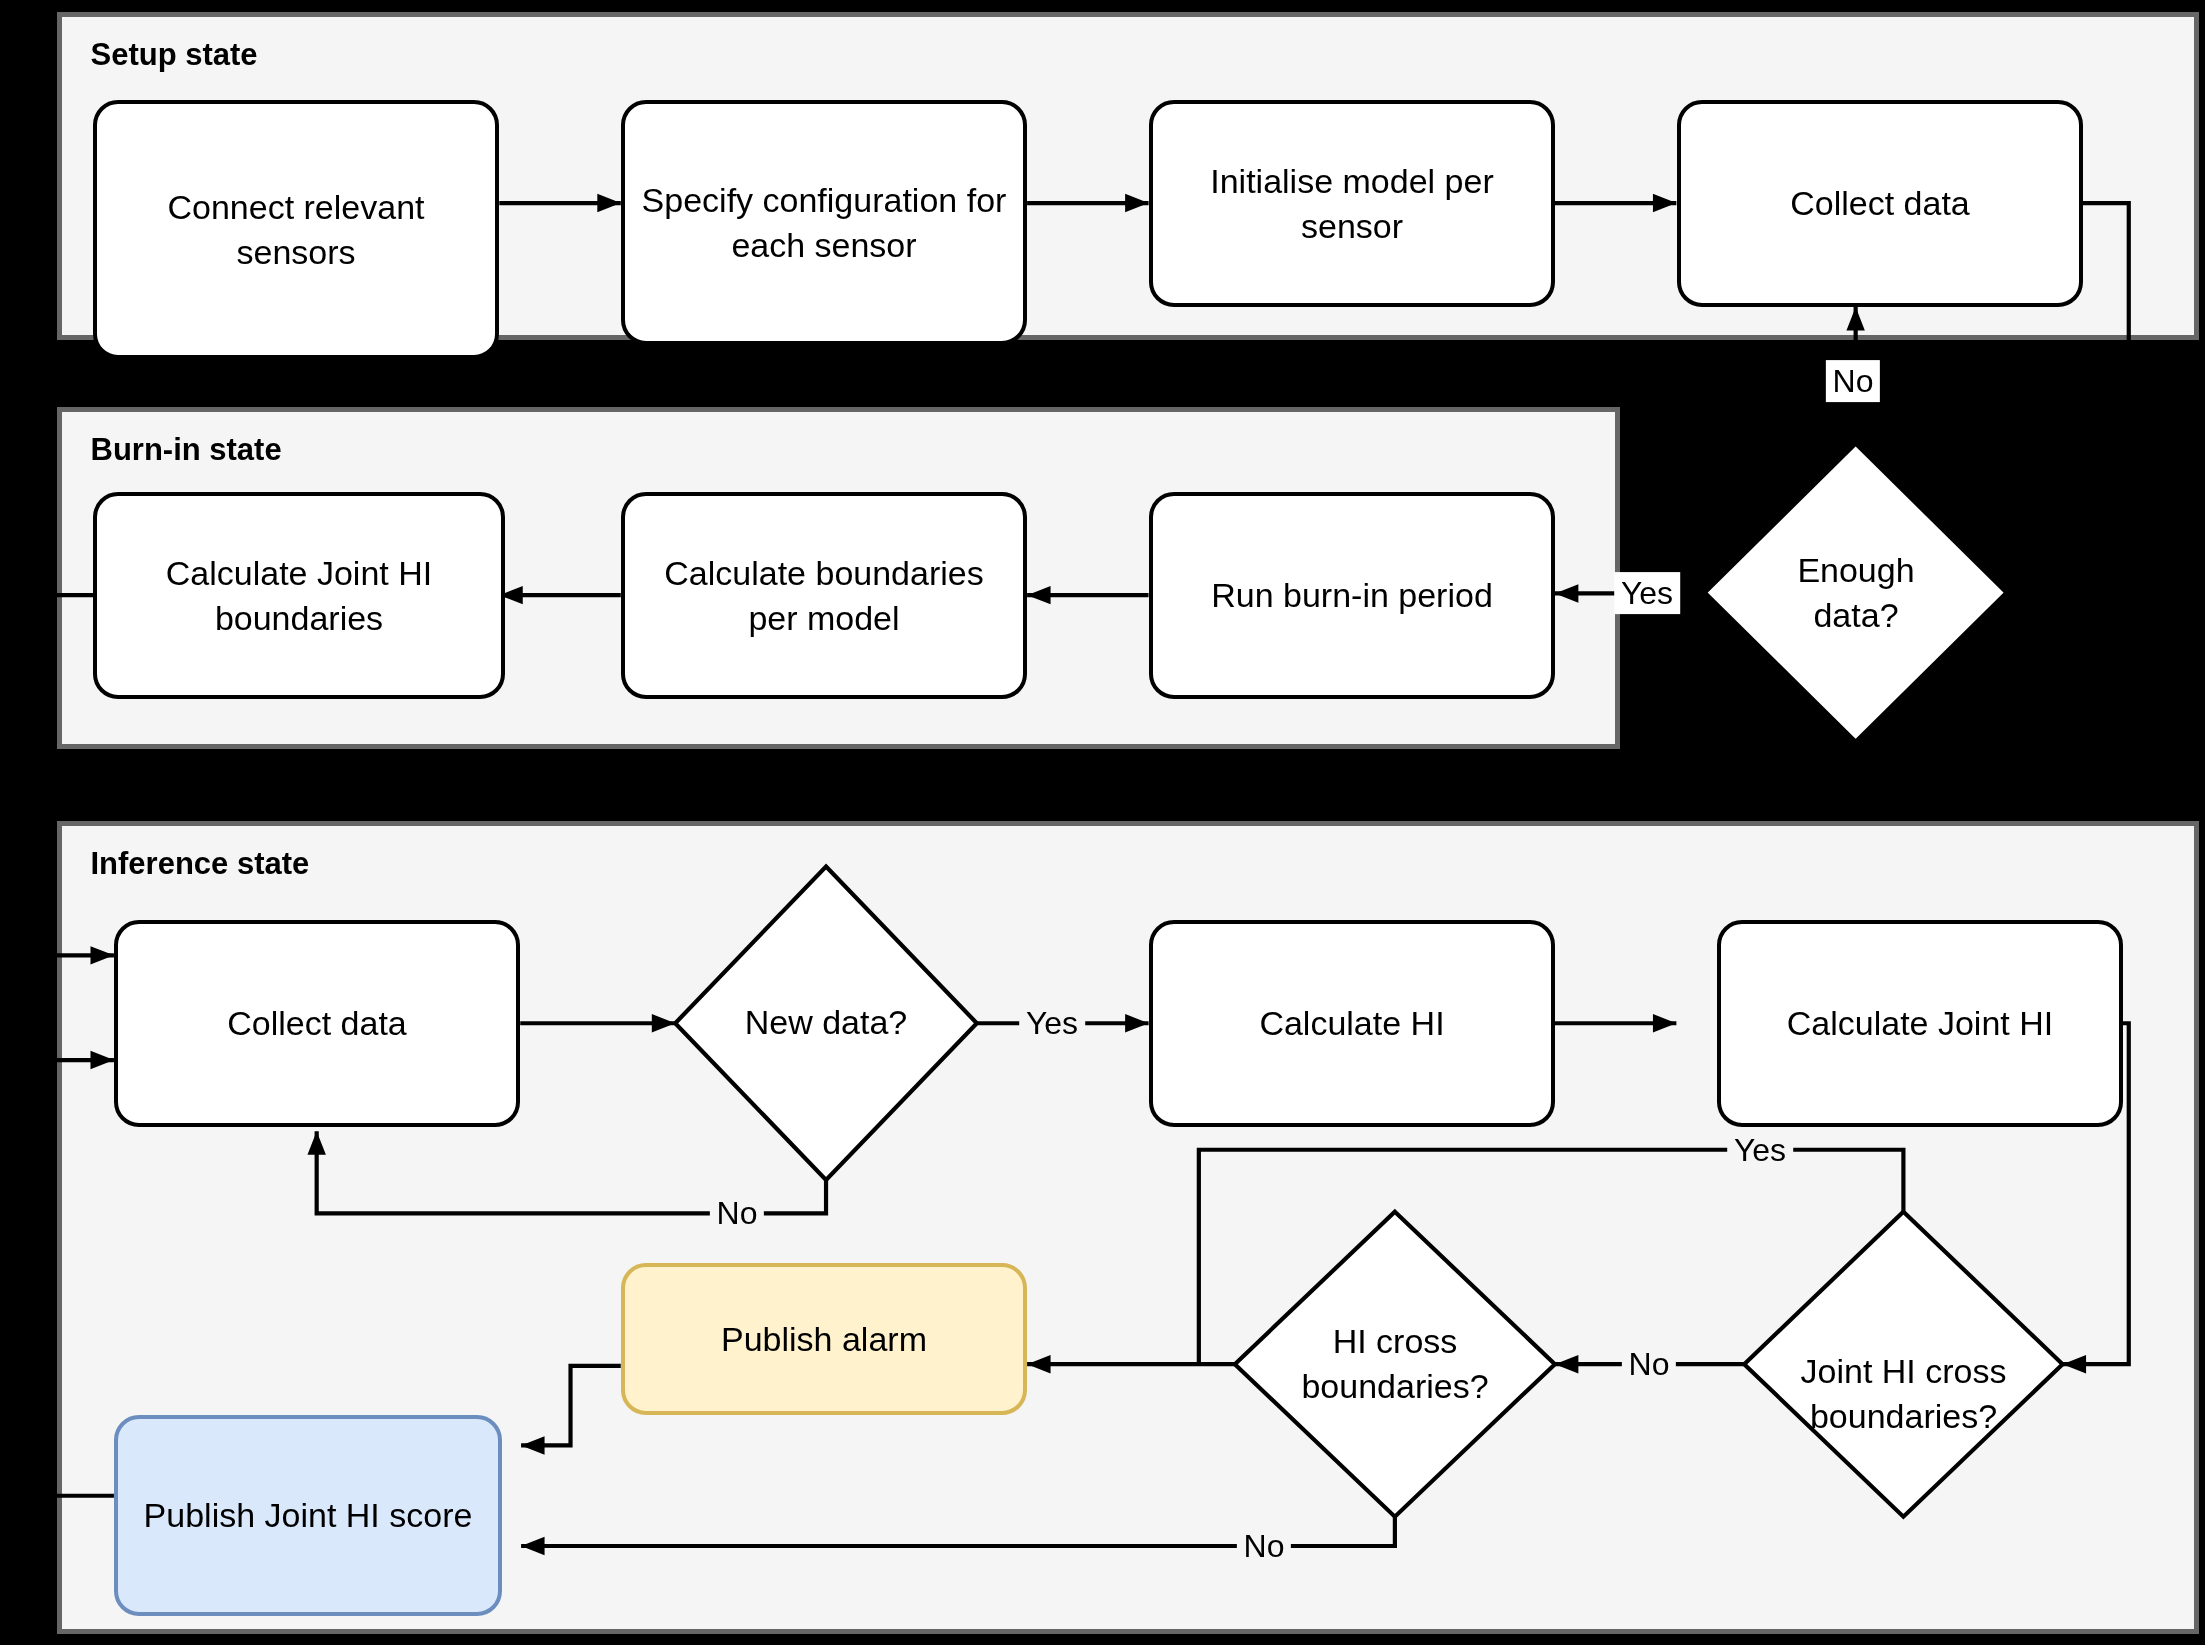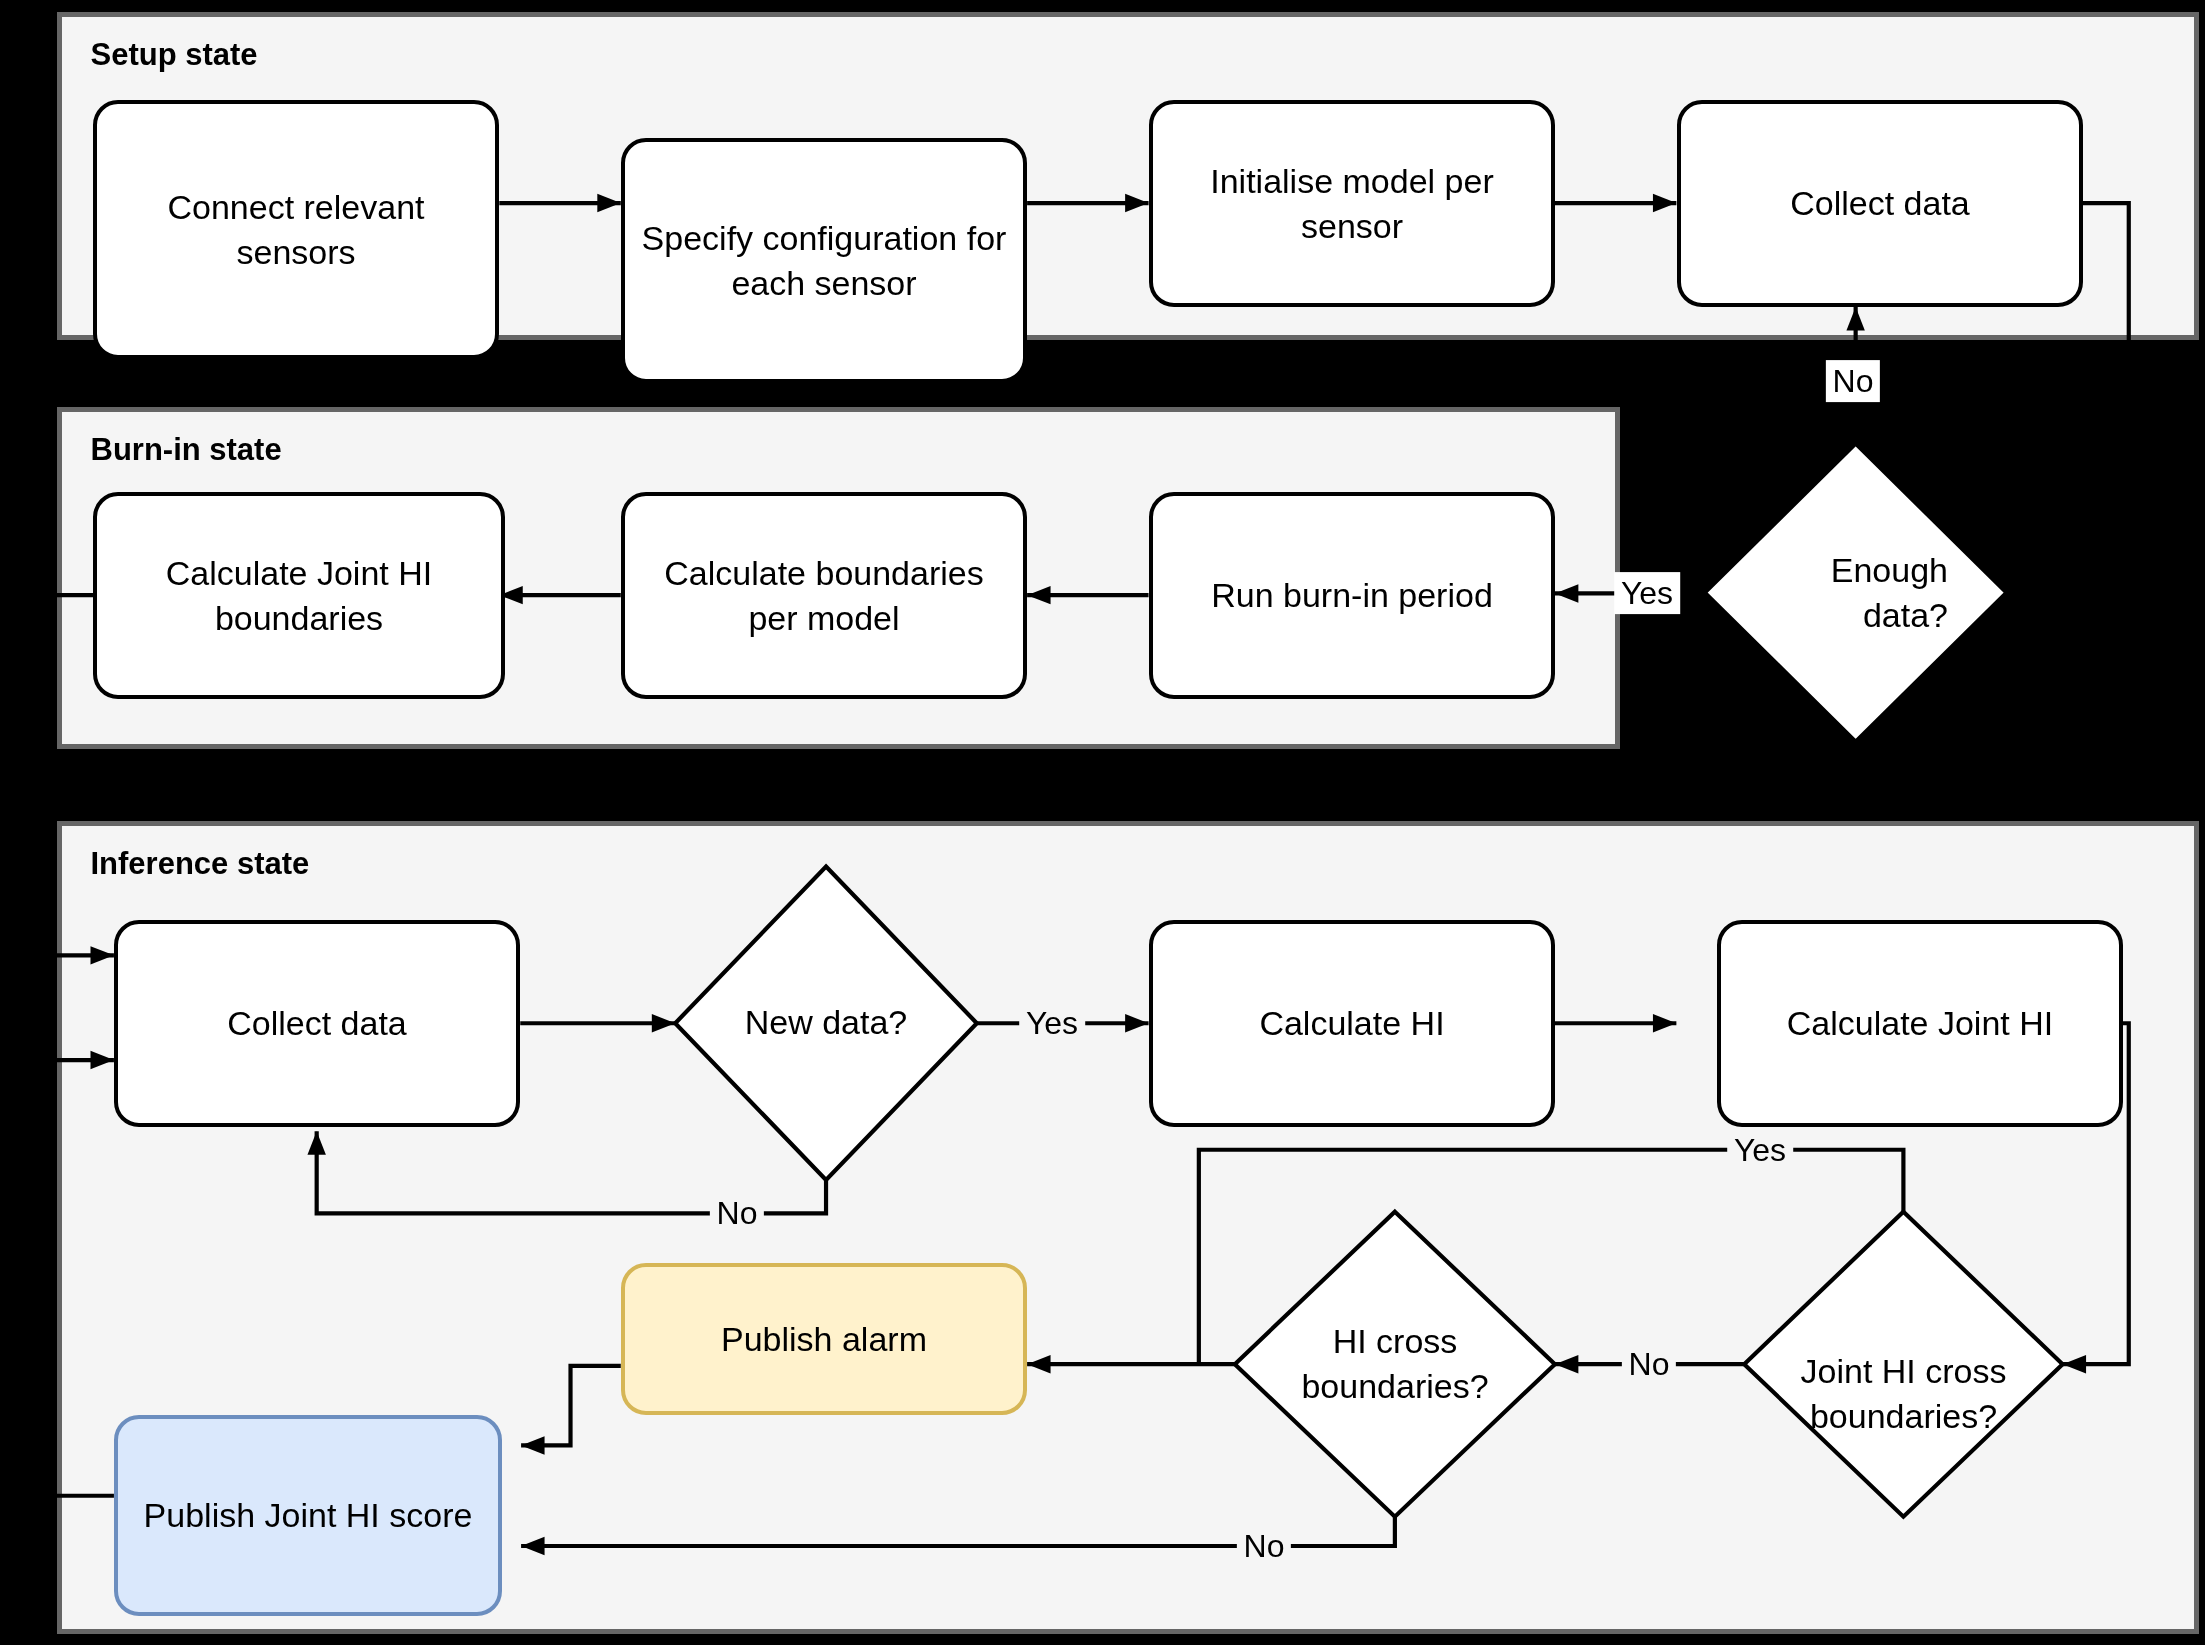--- a/index.html
+++ b/index.html
@@ -116,36 +116,36 @@
   </g>
   <g stroke="#000" stroke-width="5" fill="#fff">
     <polygon points="2215,529 2395,707 2215,885 2035,707"></polygon>
     <polygon points="986,1034 1166,1221 986,1408 806,1221"></polygon>
     <polygon points="1665,1446 1856,1628 1665,1810 1474,1628"></polygon>
     <polygon points="2272,1446 2462,1628 2272,1810 2082,1628"></polygon>
   </g>
 </svg>
 
 <div class="node" style="left:93px;top:100px;width:406px;height:259px;">Connect relevant sensors</div>
-<div class="node" style="left:621px;top:100px;width:406px;height:245px;margin-top:38px;">Specify configuration for each sensor</div>
+<div class="node" style="left:621px;top:100px;width:406px;height:245px;">Specify configuration for each sensor</div>
 <div class="node" style="left:1149px;top:100px;width:406px;height:207px;">Initialise model per sensor</div>
 <div class="node" style="left:1677px;top:100px;width:406px;height:207px;">Collect data</div>
 
 <div class="node" style="left:93px;top:492px;width:412px;height:207px;">Calculate Joint HI boundaries</div>
 <div class="node" style="left:621px;top:492px;width:406px;height:207px;">Calculate boundaries per model</div>
 <div class="node" style="left:1149px;top:492px;width:406px;height:207px;">Run burn-in period</div>
 
 <div class="node" style="left:114px;top:920px;width:406px;height:207px;">Collect data</div>
 <div class="node" style="left:1149px;top:920px;width:406px;height:207px;">Calculate HI</div>
 <div class="node" style="left:1677px;top:920px;width:406px;height:207px;margin-left:40px;">Calculate Joint HI</div>
 
 <div class="node alarm" style="left:621px;top:1263px;width:406px;height:152px;">Publish alarm</div>
 <div class="node score" style="left:114px;top:1395px;width:388px;height:201px;margin-top:20px;">Publish Joint HI score</div>
 
-<div class="dlabel" style="left:1764px;top:467px;width:184px;height:251px;text-align:right;">Enough data?</div>
+<div class="dlabel" style="left:1764px;top:467px;width:184px;height:251px;">Enough data?</div>
 <div class="dlabel" style="left:692px;top:897px;width:268px;height:251px;">New data?</div>
 <div class="dlabel" style="left:1282px;top:1238px;width:226px;height:251px;">HI cross boundaries?</div>
 <div class="dlabel" style="left:1778px;top:1268px;width:251px;height:251px;">Joint HI cross boundaries?</div>
 
 <div class="chip on-black" style="left:1853px;top:381px;">No</div>
 <div class="chip on-black" style="left:1647px;top:593px;">Yes</div>
 <div class="chip on-gray" style="left:1052px;top:1023px;">Yes</div>
 <div class="chip on-gray" style="left:737px;top:1213px;">No</div>
 <div class="chip on-gray" style="left:1760px;top:1150px;">Yes</div>
 <div class="chip on-gray" style="left:1649px;top:1364px;">No</div>

